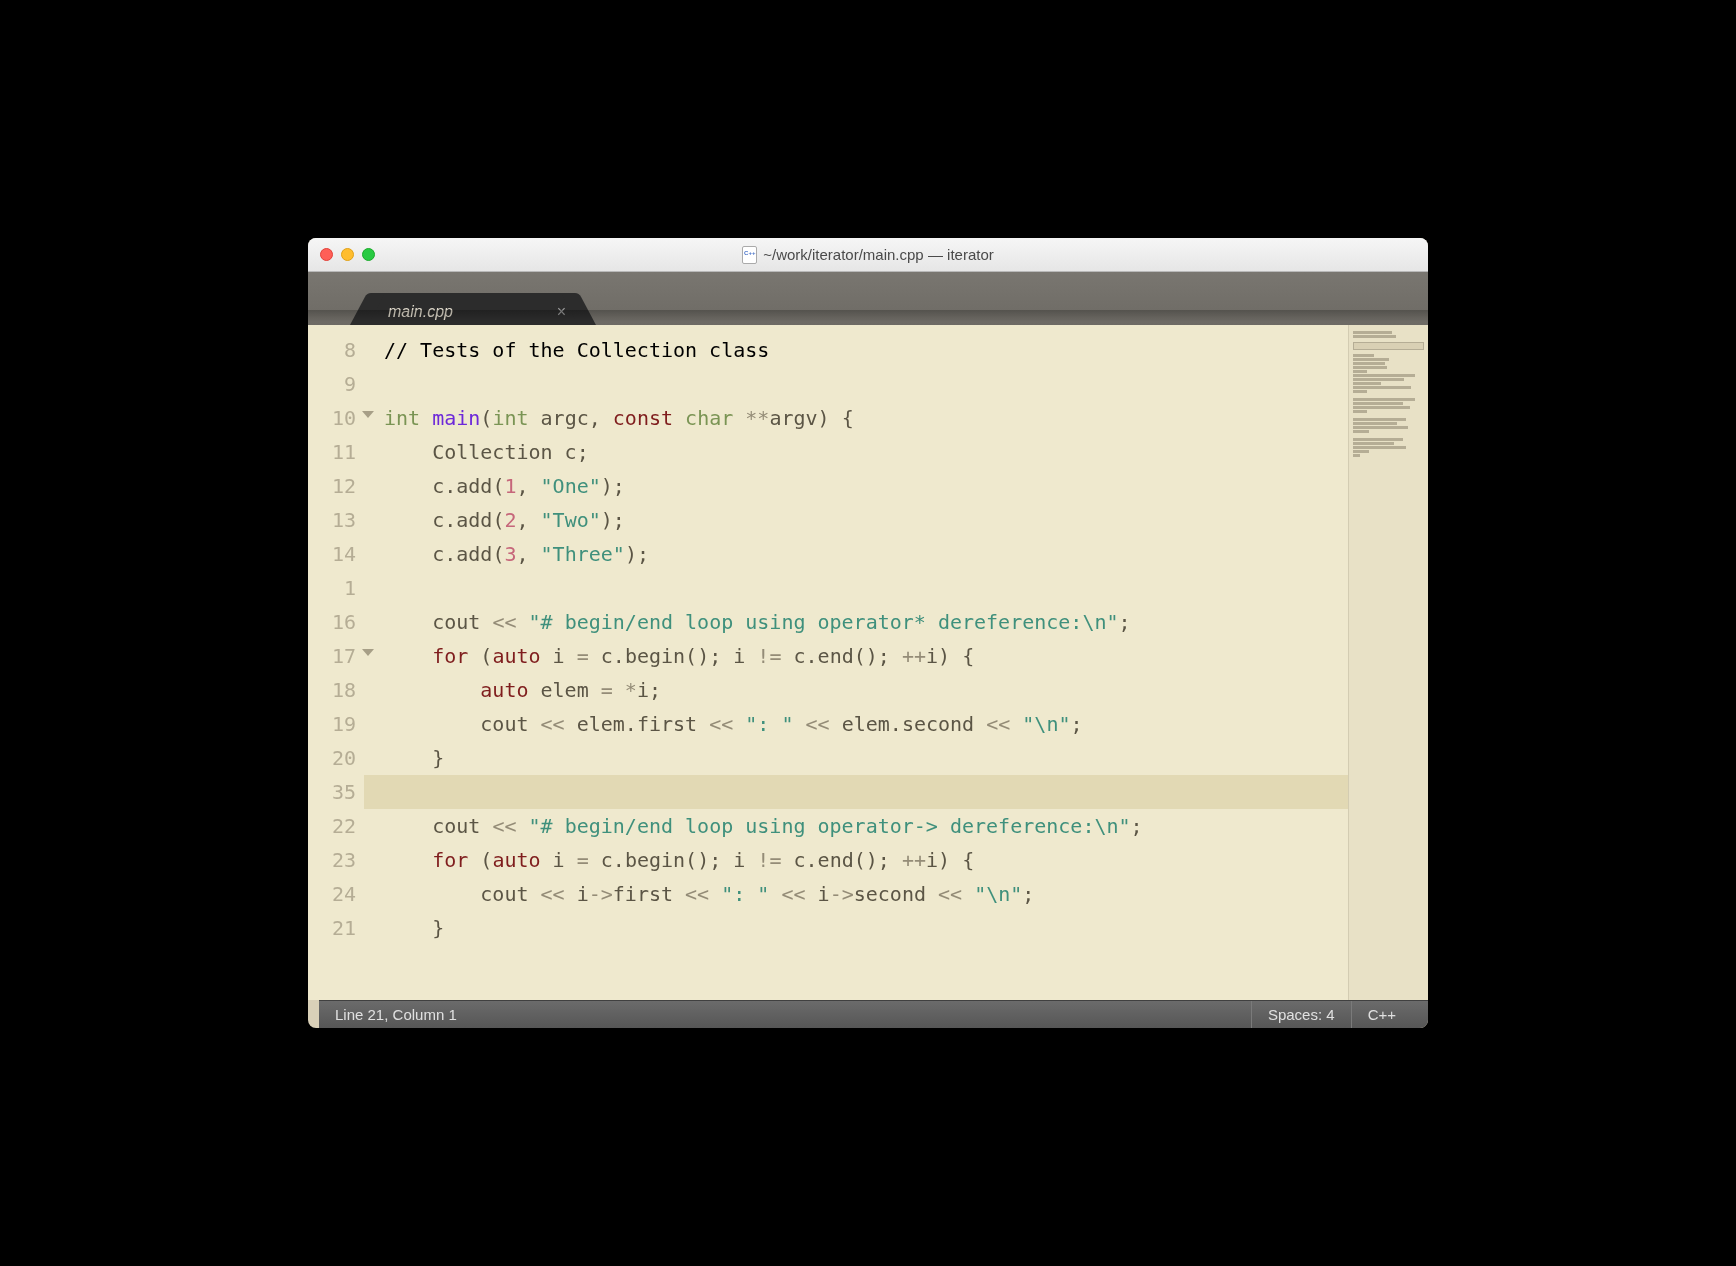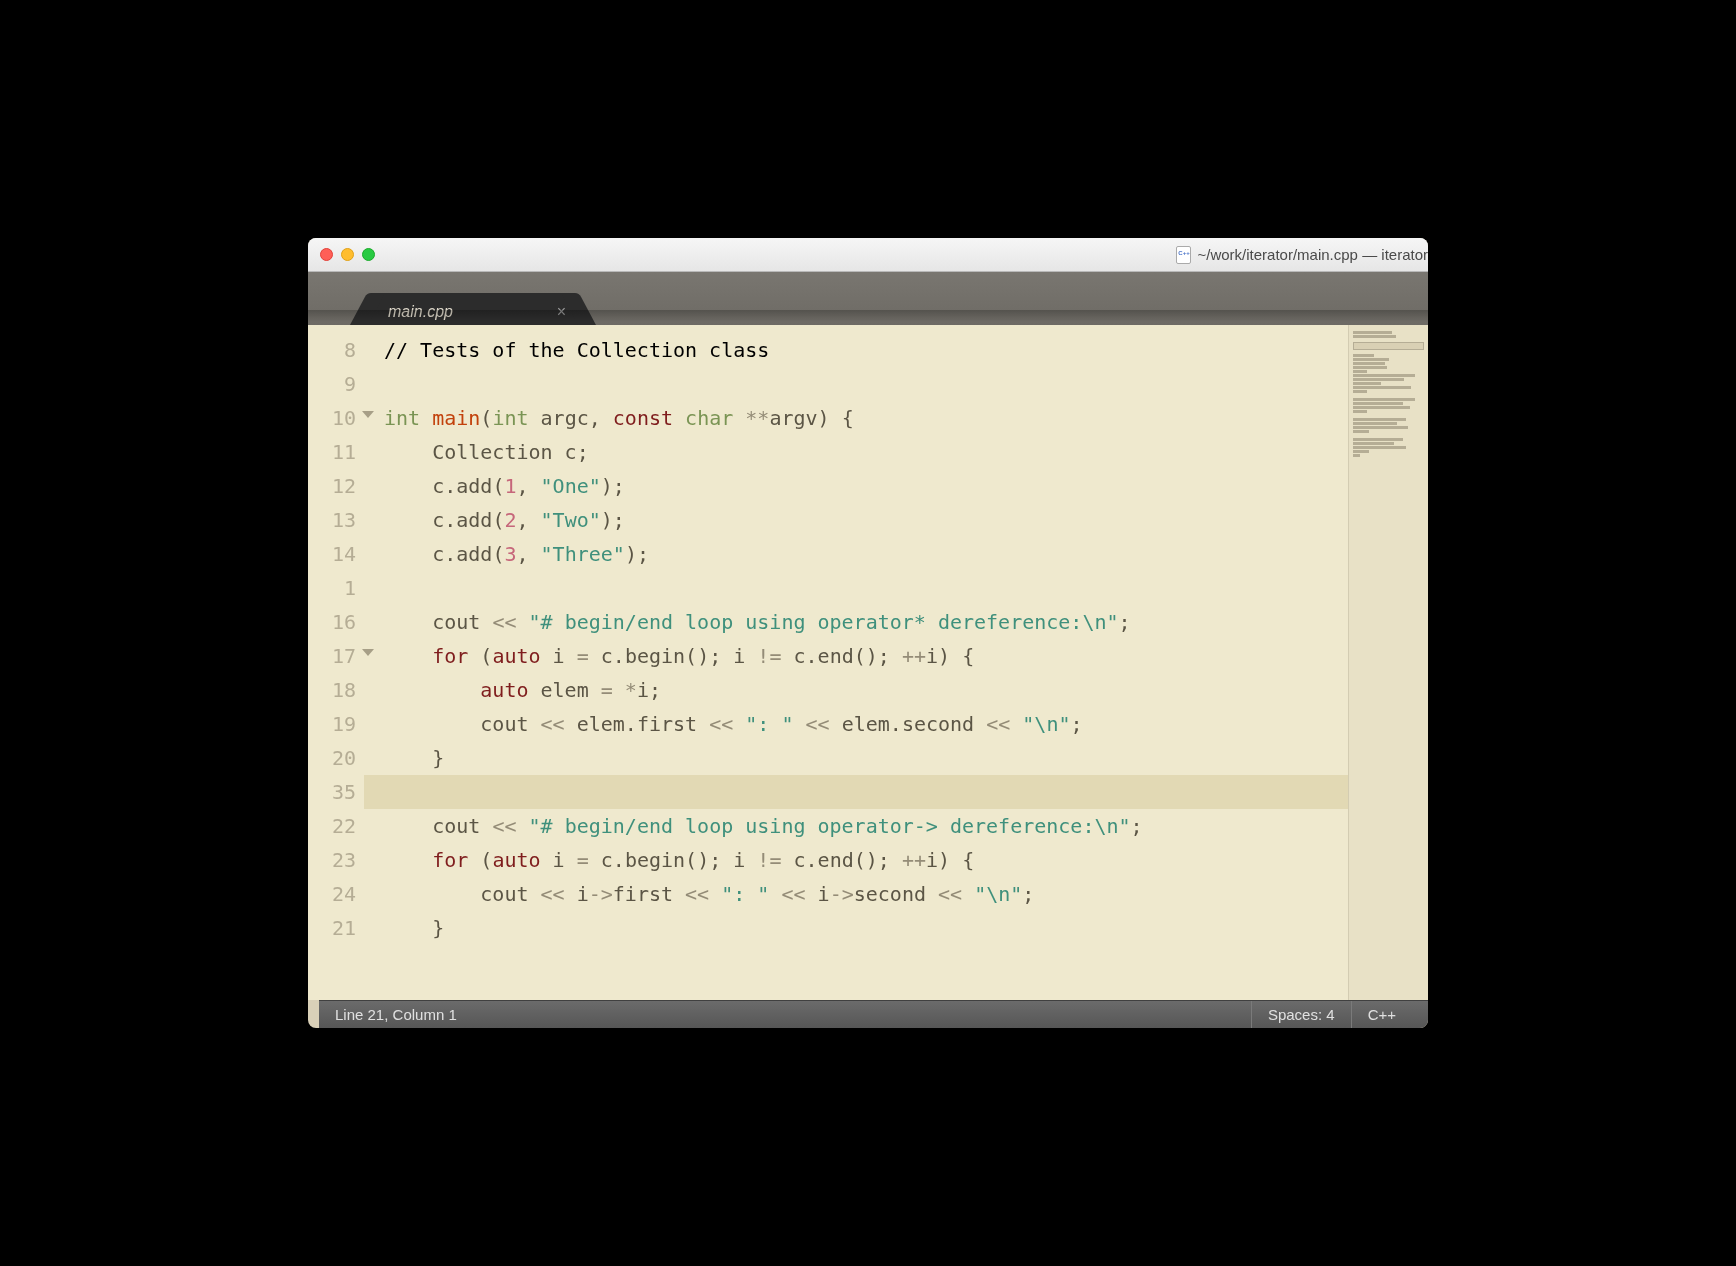--- a/index.html
+++ b/index.html
@@ -41,21 +41,21 @@
     border-radius: 50%;
   }
   .light.red { background: #ff5f57; border: 0.5px solid #e24038; }
   .light.yellow { background: #ffbd2e; border: 0.5px solid #e1a116; }
   .light.green { background: #28ca42; border: 0.5px solid #1aab2a; }
   .title-center {
     position: absolute;
     left: 0; right: 0;
     display: flex;
     align-items: center;
-    justify-content: flex-end;
+    justify-content: center;
     gap: 6px;
     pointer-events: none;
     font-size: 15px;
     color: #4a4a4a;
   }
   .file-icon {
     width: 15px; height: 18px;
     background: #fff;
     border: 1px solid #aaa;
     border-radius: 2px;
@@ -174,21 +174,21 @@
     background: #e2d9b4;
     margin-left: -20px;
     padding-left: 20px;
     margin-right: -100px;
   }
   .tok-comment { color: #000000; }
   .tok-keyword { color: #7f1d1d; }
   .tok-type { color: #7a9454; }
   .tok-string { color: #3f907c; }
   .tok-number { color: #c6667a; }
-  .tok-func { color: #c2410c; }
+  .tok-func { color: #6d28d9; }
   .tok-punc { color: #5b5545; }
   .tok-op { color: #948c77; }
 
   .minimap {
     width: 80px;
     background: #e8e1c6;
     border-left: 1px solid #d3ccb2;
     padding: 6px 4px;
     position: relative;
     font-size: 3px;

